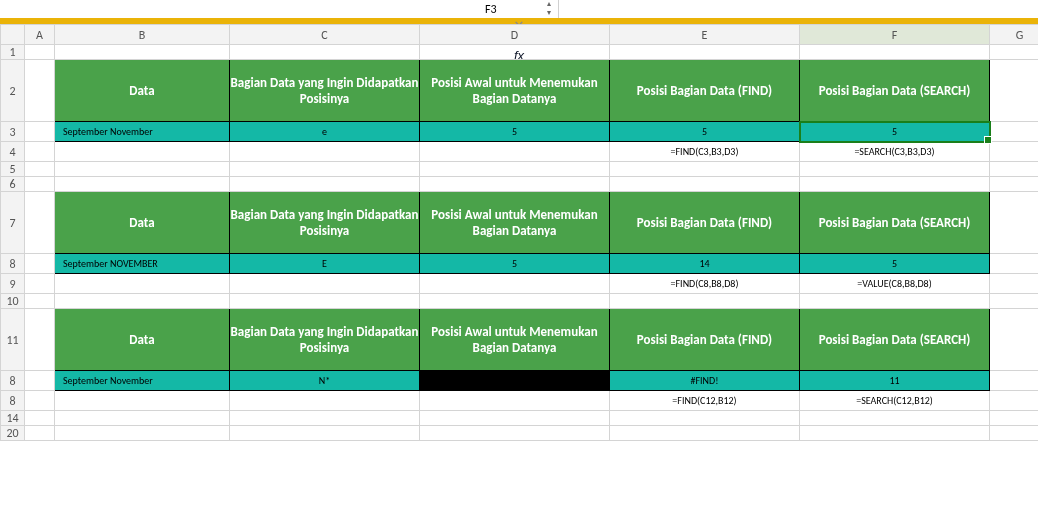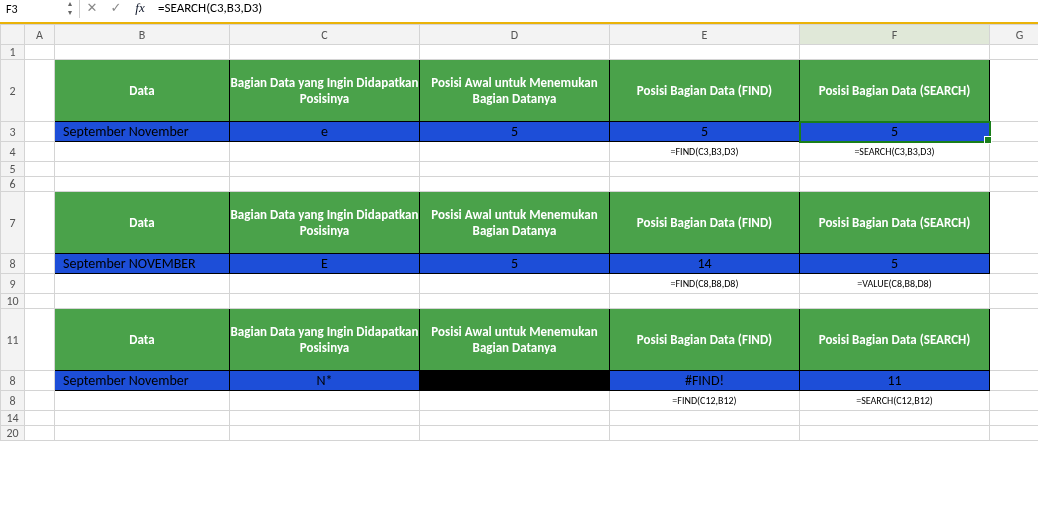--- a/index.html
+++ b/index.html
@@ -6,24 +6,25 @@
   body {
     margin: 0;
     font-family: Calibri, Arial, sans-serif;
     font-size: 13px;
     background: #fff;
     color: #000;
     user-select: none;
   }
   .formula-bar {
     display: flex;
-    align-items: flex-start;
+    align-items: center;
     height: 24px;
-    border-bottom: 2px solid #eab308;
+    border-bottom: 6px solid #eab308;
     background: #fff;
+    flex-direction: column;
   }
   .name-box-wrap {
     display: flex;
     align-items: center;
     border-right: 1px solid #d0d0d0;
     padding: 0 2px 0 6px;
     width: 80px;
     justify-content: space-between;
   }
   .name-box-text { font-size: 12px; }
@@ -42,21 +43,21 @@
   }
   .fb-btn {
     width: 24px;
     display: flex;
     align-items: center;
     justify-content: center;
     color: #888;
     font-size: 13px;
     cursor: pointer;
   }
-  .fb-btn.fx { font-style: italic; font-family: Liberation Serif, serif; color:#0f172a; font-size:13px;}
+  .fb-btn.fx { font-style: italic; font-family: Liberation Sans, sans-serif; color:#0f172a; font-size:13px;}
   .fb-input {
     flex: 1;
     display: flex;
     align-items: center;
     padding-left: 6px;
     font-size: 13px;
   }
   .grid-wrap {
     position: relative;
     overflow: hidden;
@@ -95,23 +96,23 @@
     background:#4aa24a;
     color:#fff;
     font-weight:bold;
     font-size:13px;
     line-height:1.2;
     padding:2px 4px;
     border:1px solid #000 !important;
     height:auto;
   }
   .ucell {
-    background:#1d4ed8;
+    background:#14b8a6;
     border:1px solid #000 !important;
-    font-size:14px;
+    font-size:10px;
     height:22px;
     padding:0 6px;
   }
   .ucell.left { text-align:left; padding-left:8px;}
   .blackcell { background:#000; border:1px solid #000 !important;}
   .note { text-align:left; padding-left:4px; font-size:10px;}
   tr.tall td, tr.tall th.rowhdr { height:62px; }
   tr.blank td, tr.blank th.rowhdr { height:8px; }
 
   .selcell {

